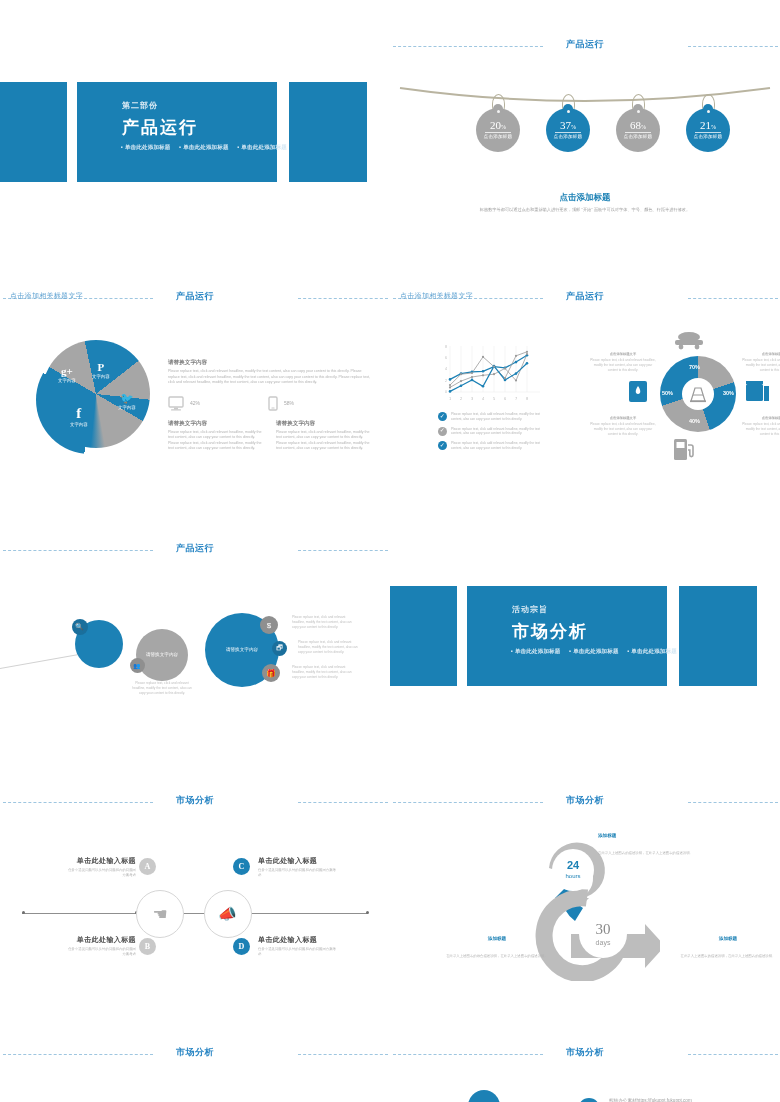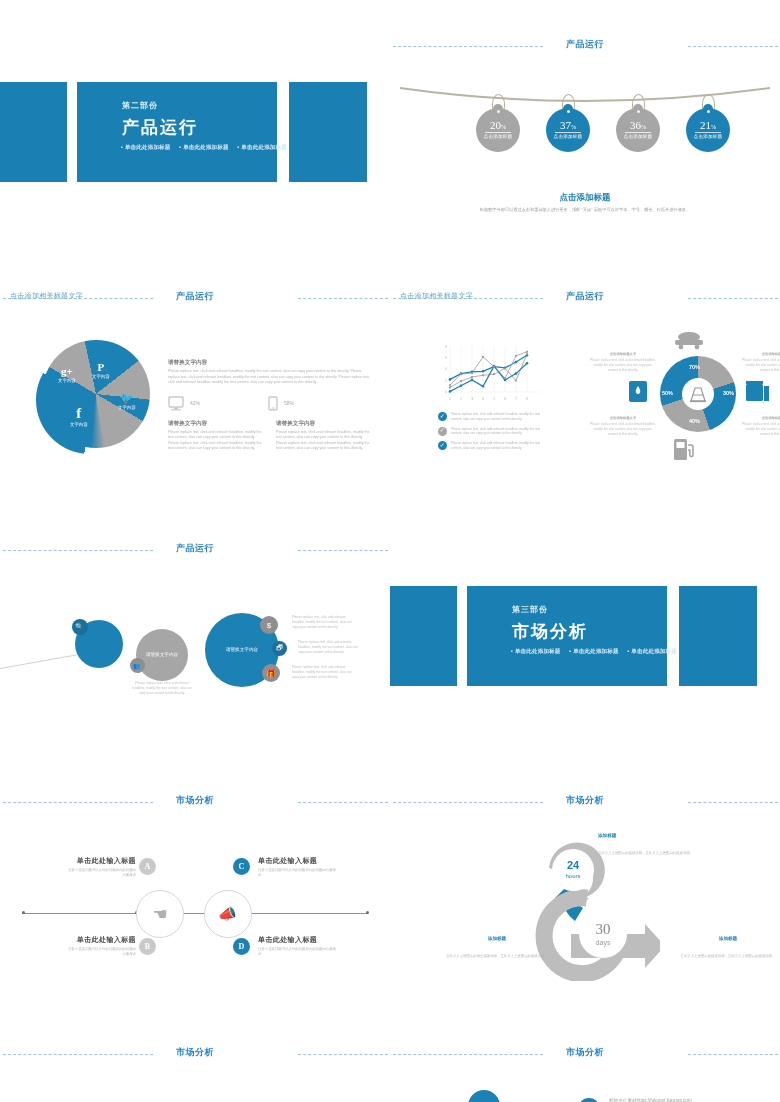--- a/index.html
+++ b/index.html
@@ -211,21 +211,21 @@
         <div class="tag-hole"></div>
         <div class="tag-pct"><span>37</span><i>%</i></div>
         <div class="tag-line"></div>
         <div class="tag-lbl">点击添加标题</div>
       </div>
     </div>
     <div class="tagwrap" style="left:222px;">
       <div class="tag-loop"></div>
       <div class="tag-drop g">
         <div class="tag-hole"></div>
-        <div class="tag-pct"><span>36</span><i>%</i></div>
+        <div class="tag-pct"><span>68</span><i>%</i></div>
         <div class="tag-line"></div>
         <div class="tag-lbl">点击添加标题</div>
       </div>
     </div>
     <div class="tagwrap" style="left:292px;">
       <div class="tag-loop"></div>
       <div class="tag-drop b">
         <div class="tag-hole"></div>
         <div class="tag-pct"><span>21</span><i>%</i></div>
         <div class="tag-line"></div>
@@ -466,21 +466,21 @@
     <div class="side-note" style="left:130px; top:145px; width:64px; text-align:center;">Please replace text, click and relevant headline, modify the text content, also can copy your content to this directly.</div>
     <div class="side-note" style="left:292px; top:79px;">Please replace text, click and relevant headline, modify the text content, also can copy your content to this directly.</div>
     <div class="side-note" style="left:298px; top:104px;">Please replace text, click and relevant headline, modify the text content, also can copy your content to this directly.</div>
     <div class="side-note" style="left:292px; top:129px;">Please replace text, click and relevant headline, modify the text content, also can copy your content to this directly.</div>
   </div>
 
   <div class="slide">
     <div class="sec-band">
       <div class="sec-blk a"></div>
       <div class="sec-blk b">
-        <div class="sec-sup">第三部份</div>
+        <div class="sec-sup">活动宗旨</div>
         <div class="sec-main">市场分析</div>
         <div class="sec-bullets">
           <span>▪ <b>单击此处添加标题</b></span>
           <span>▪ <b>单击此处添加标题</b></span>
           <span>▪ <b>单击此处添加标题</b></span>
         </div>
       </div>
       <div class="sec-blk c"></div>
     </div>
   </div>

